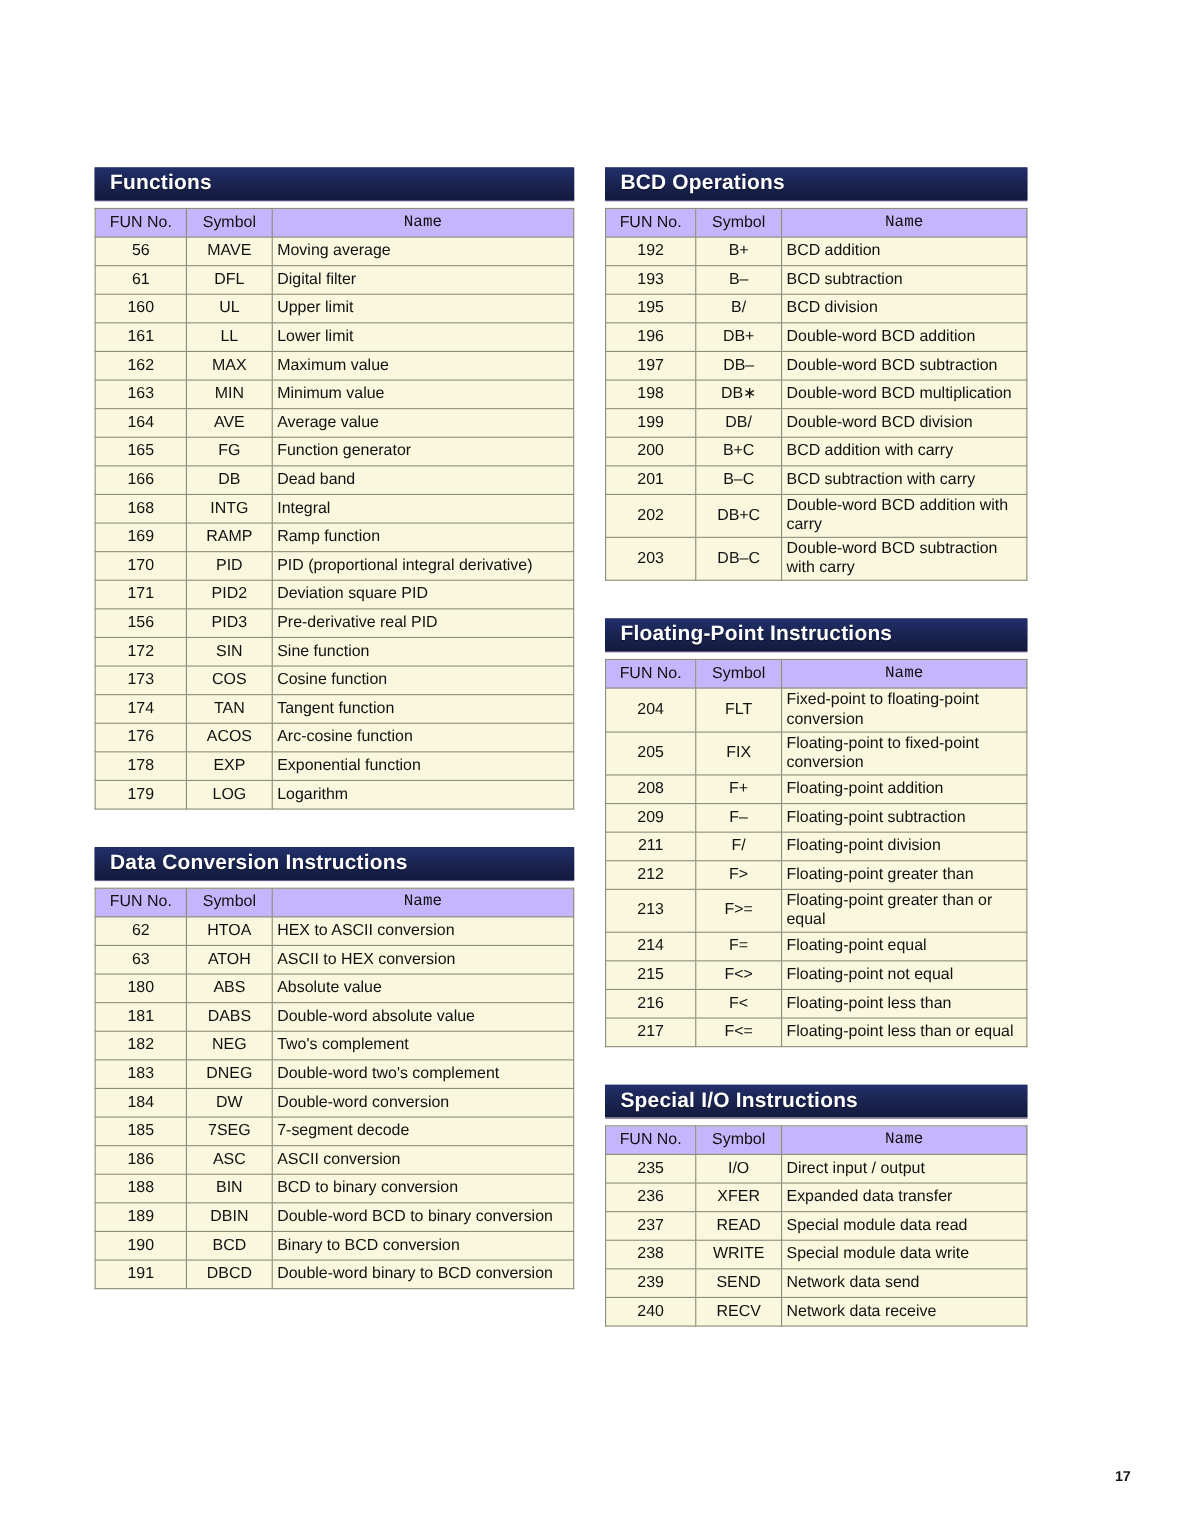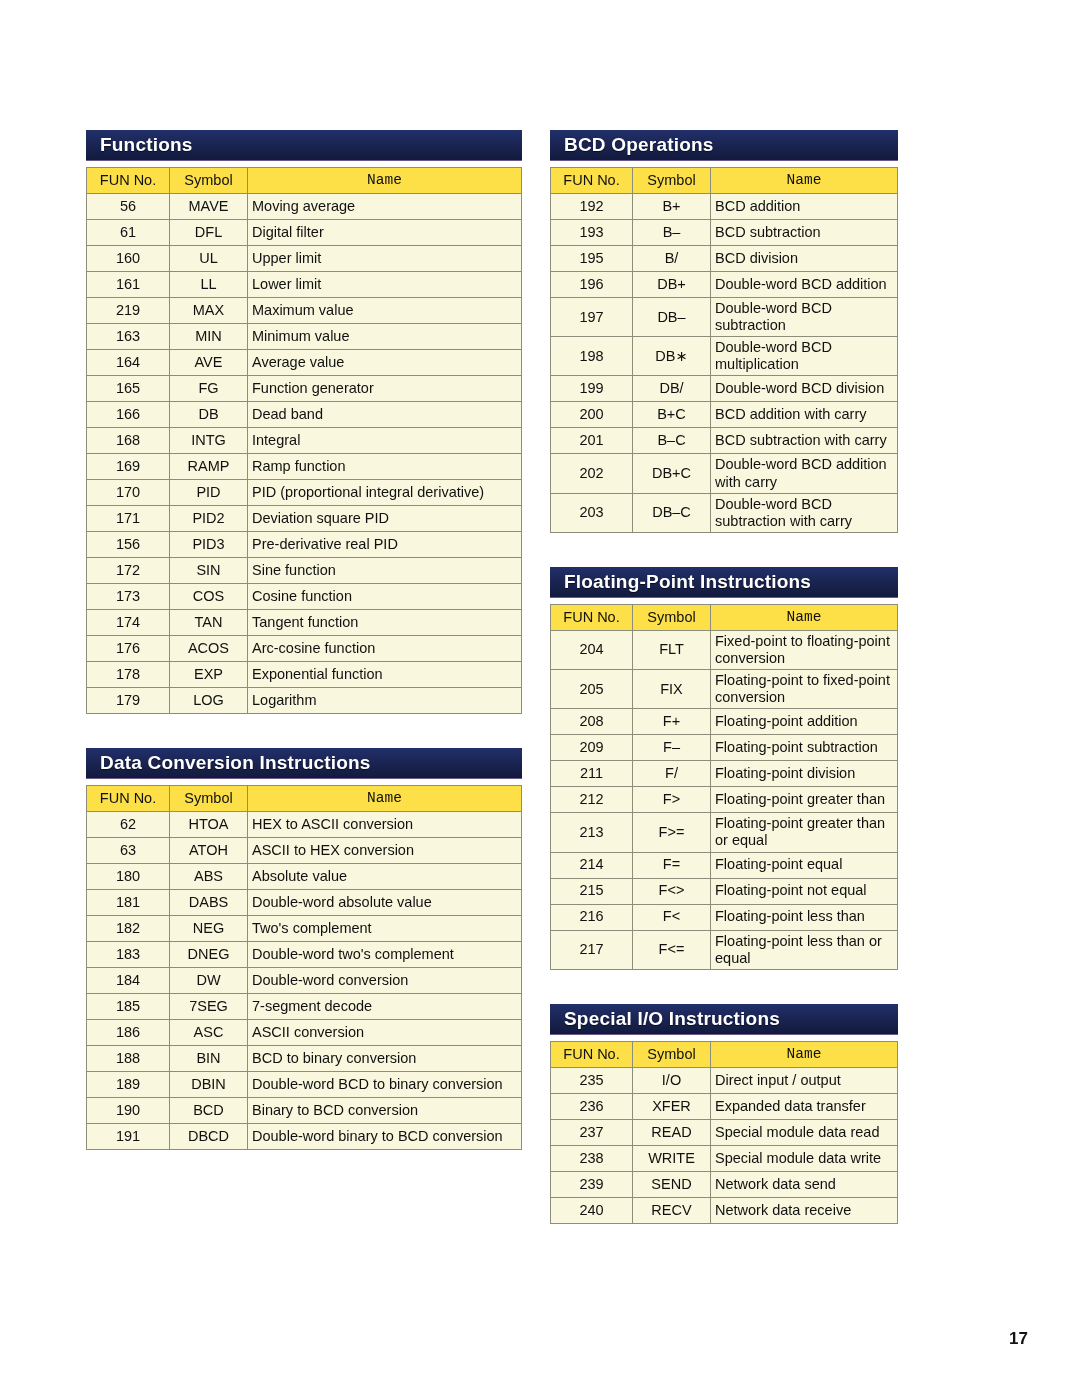--- a/index.html
+++ b/index.html
@@ -23,24 +23,24 @@
     width: 1080px;
     height: 1397px;
   }
 
   
   .col {
     position: absolute;
     top: 130px;
   }
   .col-left  { left: 86px;  width: 436px; }
-  .col-right { left: 550px; width: 348px; }
+  .col-right { left: 550px; width: 384px; }
 
   
-  .section { margin-bottom: 34px; }
+  .section { margin-bottom: 34px; margin-top: 22px; }
 
   .section-header {
     background: linear-gradient(180deg, #22306b 0%, #19234f 55%, #121a3d 100%);
     height: 30px;
     line-height: 30px;
     padding: 0 0 0 14px;
     box-shadow: 0 1px 0 #6a5a8c;
     position: relative;
   }
   .section-header .title {
@@ -63,21 +63,21 @@
   }
   table.ins th,
   table.ins td {
     border: 1px solid #8d8d7c;
     font-size: 14.5px;
     padding: 2px 4px;
     vertical-align: middle;
     line-height: 1.18;
   }
   table.ins thead th {
-    background: #fde047;
+    background: #c4b5fd;
     font-weight: normal;
     text-align: center;
     height: 21px;
     color: #111;
   }
   table.ins tbody td {
     background: #f9f7dd;
     height: 21px;
   }
   td.fun, th.fun { width: 74px;  text-align: center; }
@@ -87,21 +87,21 @@
 
   
   .col-right td.fun, .col-right th.fun { width: 73px; }
   .col-right td.sym, .col-right th.sym { width: 69px; }
 
   
   .page-number {
     position: absolute;
     right: 52px;
     bottom: 48px;
-    font-size: 17px;
+    font-size: 13px;
     font-weight: bold;
     color: #141414;
   }
 </style>
 </head>
 <body>
 
 <div class="page">
 
   <div class="col col-left">
@@ -130,21 +130,21 @@
               <td class="fun">160</td>
               <td class="sym">UL</td>
               <td class="nm">Upper limit</td>
             </tr>
             <tr>
               <td class="fun">161</td>
               <td class="sym">LL</td>
               <td class="nm">Lower limit</td>
             </tr>
             <tr>
-              <td class="fun">219</td>
+              <td class="fun">162</td>
               <td class="sym">MAX</td>
               <td class="nm">Maximum value</td>
             </tr>
             <tr>
               <td class="fun">163</td>
               <td class="sym">MIN</td>
               <td class="nm">Minimum value</td>
             </tr>
             <tr>
               <td class="fun">164</td>

